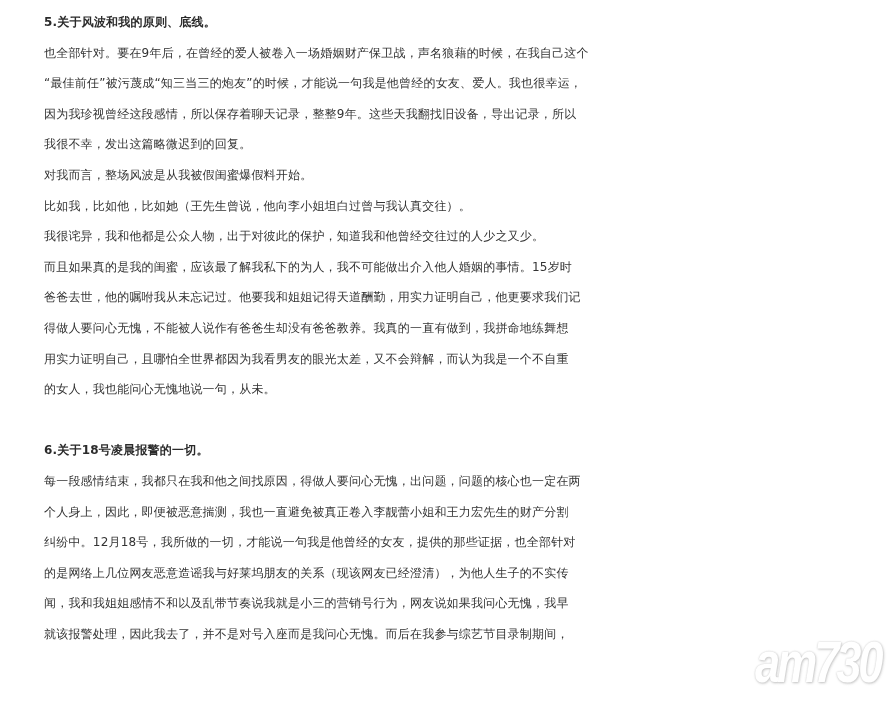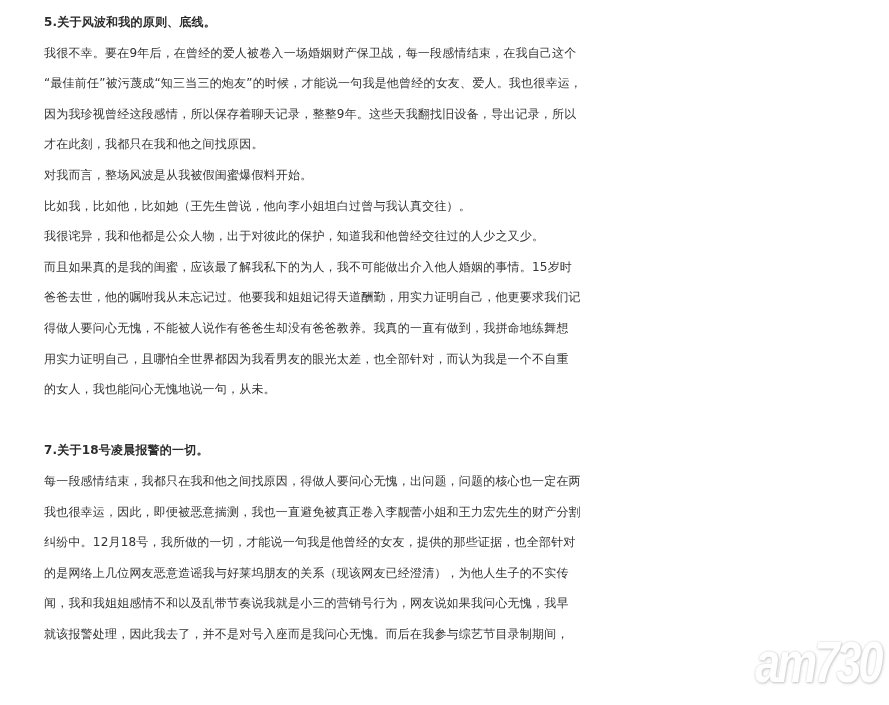--- a/index.html
+++ b/index.html
@@ -49,37 +49,37 @@
       transform: scaleX(0.78);
       transform-origin: left top;
       opacity: 0.92;
     }
   </style>
 </head>
 <body>
 
 <div class="article">
   <div class="line heading">5.关于风波和我的原则、底线。</div>
-  <div class="line">我很不幸。要在9年后，在曾经的爱人被卷入一场婚姻财产保卫战，每一段感情结束，在我自己这个</div>
+  <div class="line">也全部针对。要在9年后，在曾经的爱人被卷入一场婚姻财产保卫战，声名狼藉的时候，在我自己这个</div>
   <div class="line">“最佳前任”被污蔑成“知三当三的炮友”的时候，才能说一句我是他曾经的女友、爱人。我也很幸运，</div>
   <div class="line">因为我珍视曾经这段感情，所以保存着聊天记录，整整9年。这些天我翻找旧设备，导出记录，所以</div>
-  <div class="line">才在此刻，我都只在我和他之间找原因。</div>
+  <div class="line">我很不幸，发出这篇略微迟到的回复。</div>
   <div class="line">对我而言，整场风波是从我被假闺蜜爆假料开始。</div>
   <div class="line">比如我，比如他，比如她（王先生曾说，他向李小姐坦白过曾与我认真交往）。</div>
   <div class="line">我很诧异，我和他都是公众人物，出于对彼此的保护，知道我和他曾经交往过的人少之又少。</div>
   <div class="line">而且如果真的是我的闺蜜，应该最了解我私下的为人，我不可能做出介入他人婚姻的事情。15岁时</div>
   <div class="line">爸爸去世，他的嘱咐我从未忘记过。他要我和姐姐记得天道酬勤，用实力证明自己，他更要求我们记</div>
   <div class="line">得做人要问心无愧，不能被人说作有爸爸生却没有爸爸教养。我真的一直有做到，我拼命地练舞想</div>
-  <div class="line">用实力证明自己，且哪怕全世界都因为我看男友的眼光太差，也全部针对，而认为我是一个不自重</div>
+  <div class="line">用实力证明自己，且哪怕全世界都因为我看男友的眼光太差，又不会辩解，而认为我是一个不自重</div>
   <div class="line">的女人，我也能问心无愧地说一句，从未。</div>
 
   <div class="blank"></div>
 
-  <div class="line heading">7.关于18号凌晨报警的一切。</div>
+  <div class="line heading">6.关于18号凌晨报警的一切。</div>
   <div class="line">每一段感情结束，我都只在我和他之间找原因，得做人要问心无愧，出问题，问题的核心也一定在两</div>
-  <div class="line">我也很幸运，因此，即便被恶意揣测，我也一直避免被真正卷入李靓蕾小姐和王力宏先生的财产分割</div>
+  <div class="line">个人身上，因此，即便被恶意揣测，我也一直避免被真正卷入李靓蕾小姐和王力宏先生的财产分割</div>
   <div class="line">纠纷中。12月18号，我所做的一切，才能说一句我是他曾经的女友，提供的那些证据，也全部针对</div>
   <div class="line">的是网络上几位网友恶意造谣我与好莱坞朋友的关系（现该网友已经澄清），为他人生子的不实传</div>
   <div class="line">闻，我和我姐姐感情不和以及乱带节奏说我就是小三的营销号行为，网友说如果我问心无愧，我早</div>
   <div class="line">就该报警处理，因此我去了，并不是对号入座而是我问心无愧。而后在我参与综艺节目录制期间，</div>
 </div>
 
 <div class="watermark">am730</div>
 
 </body></html>

